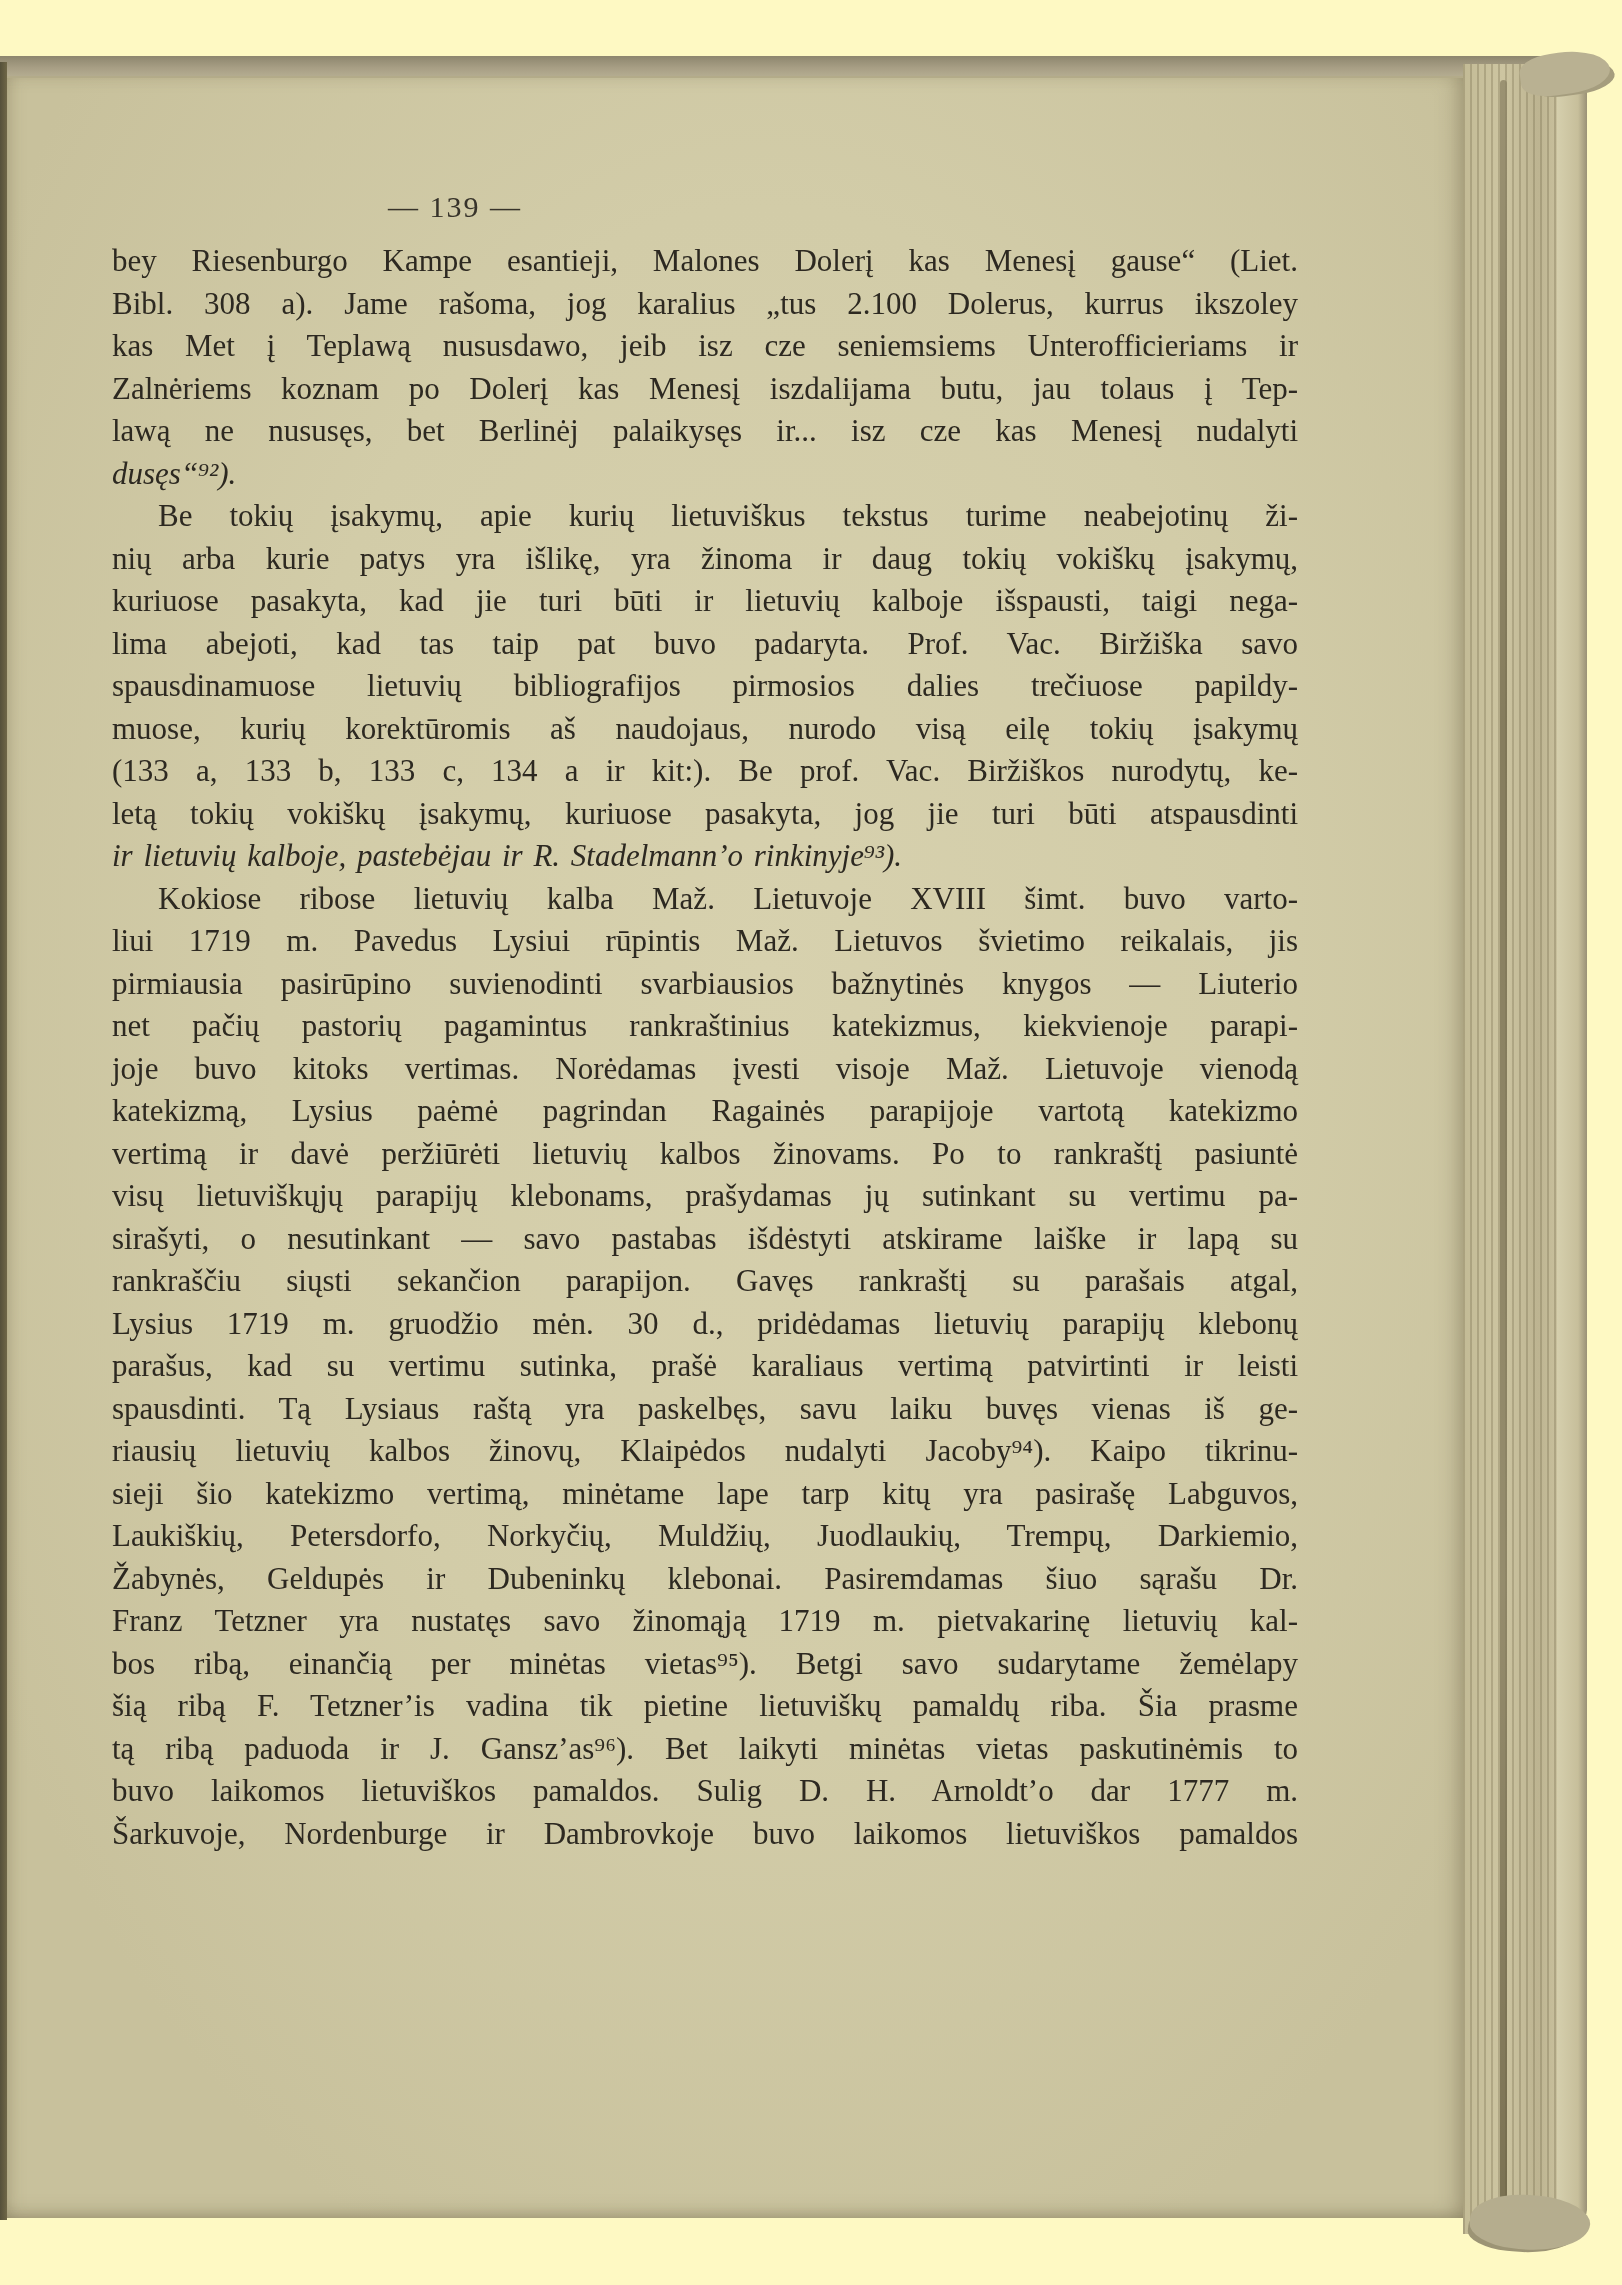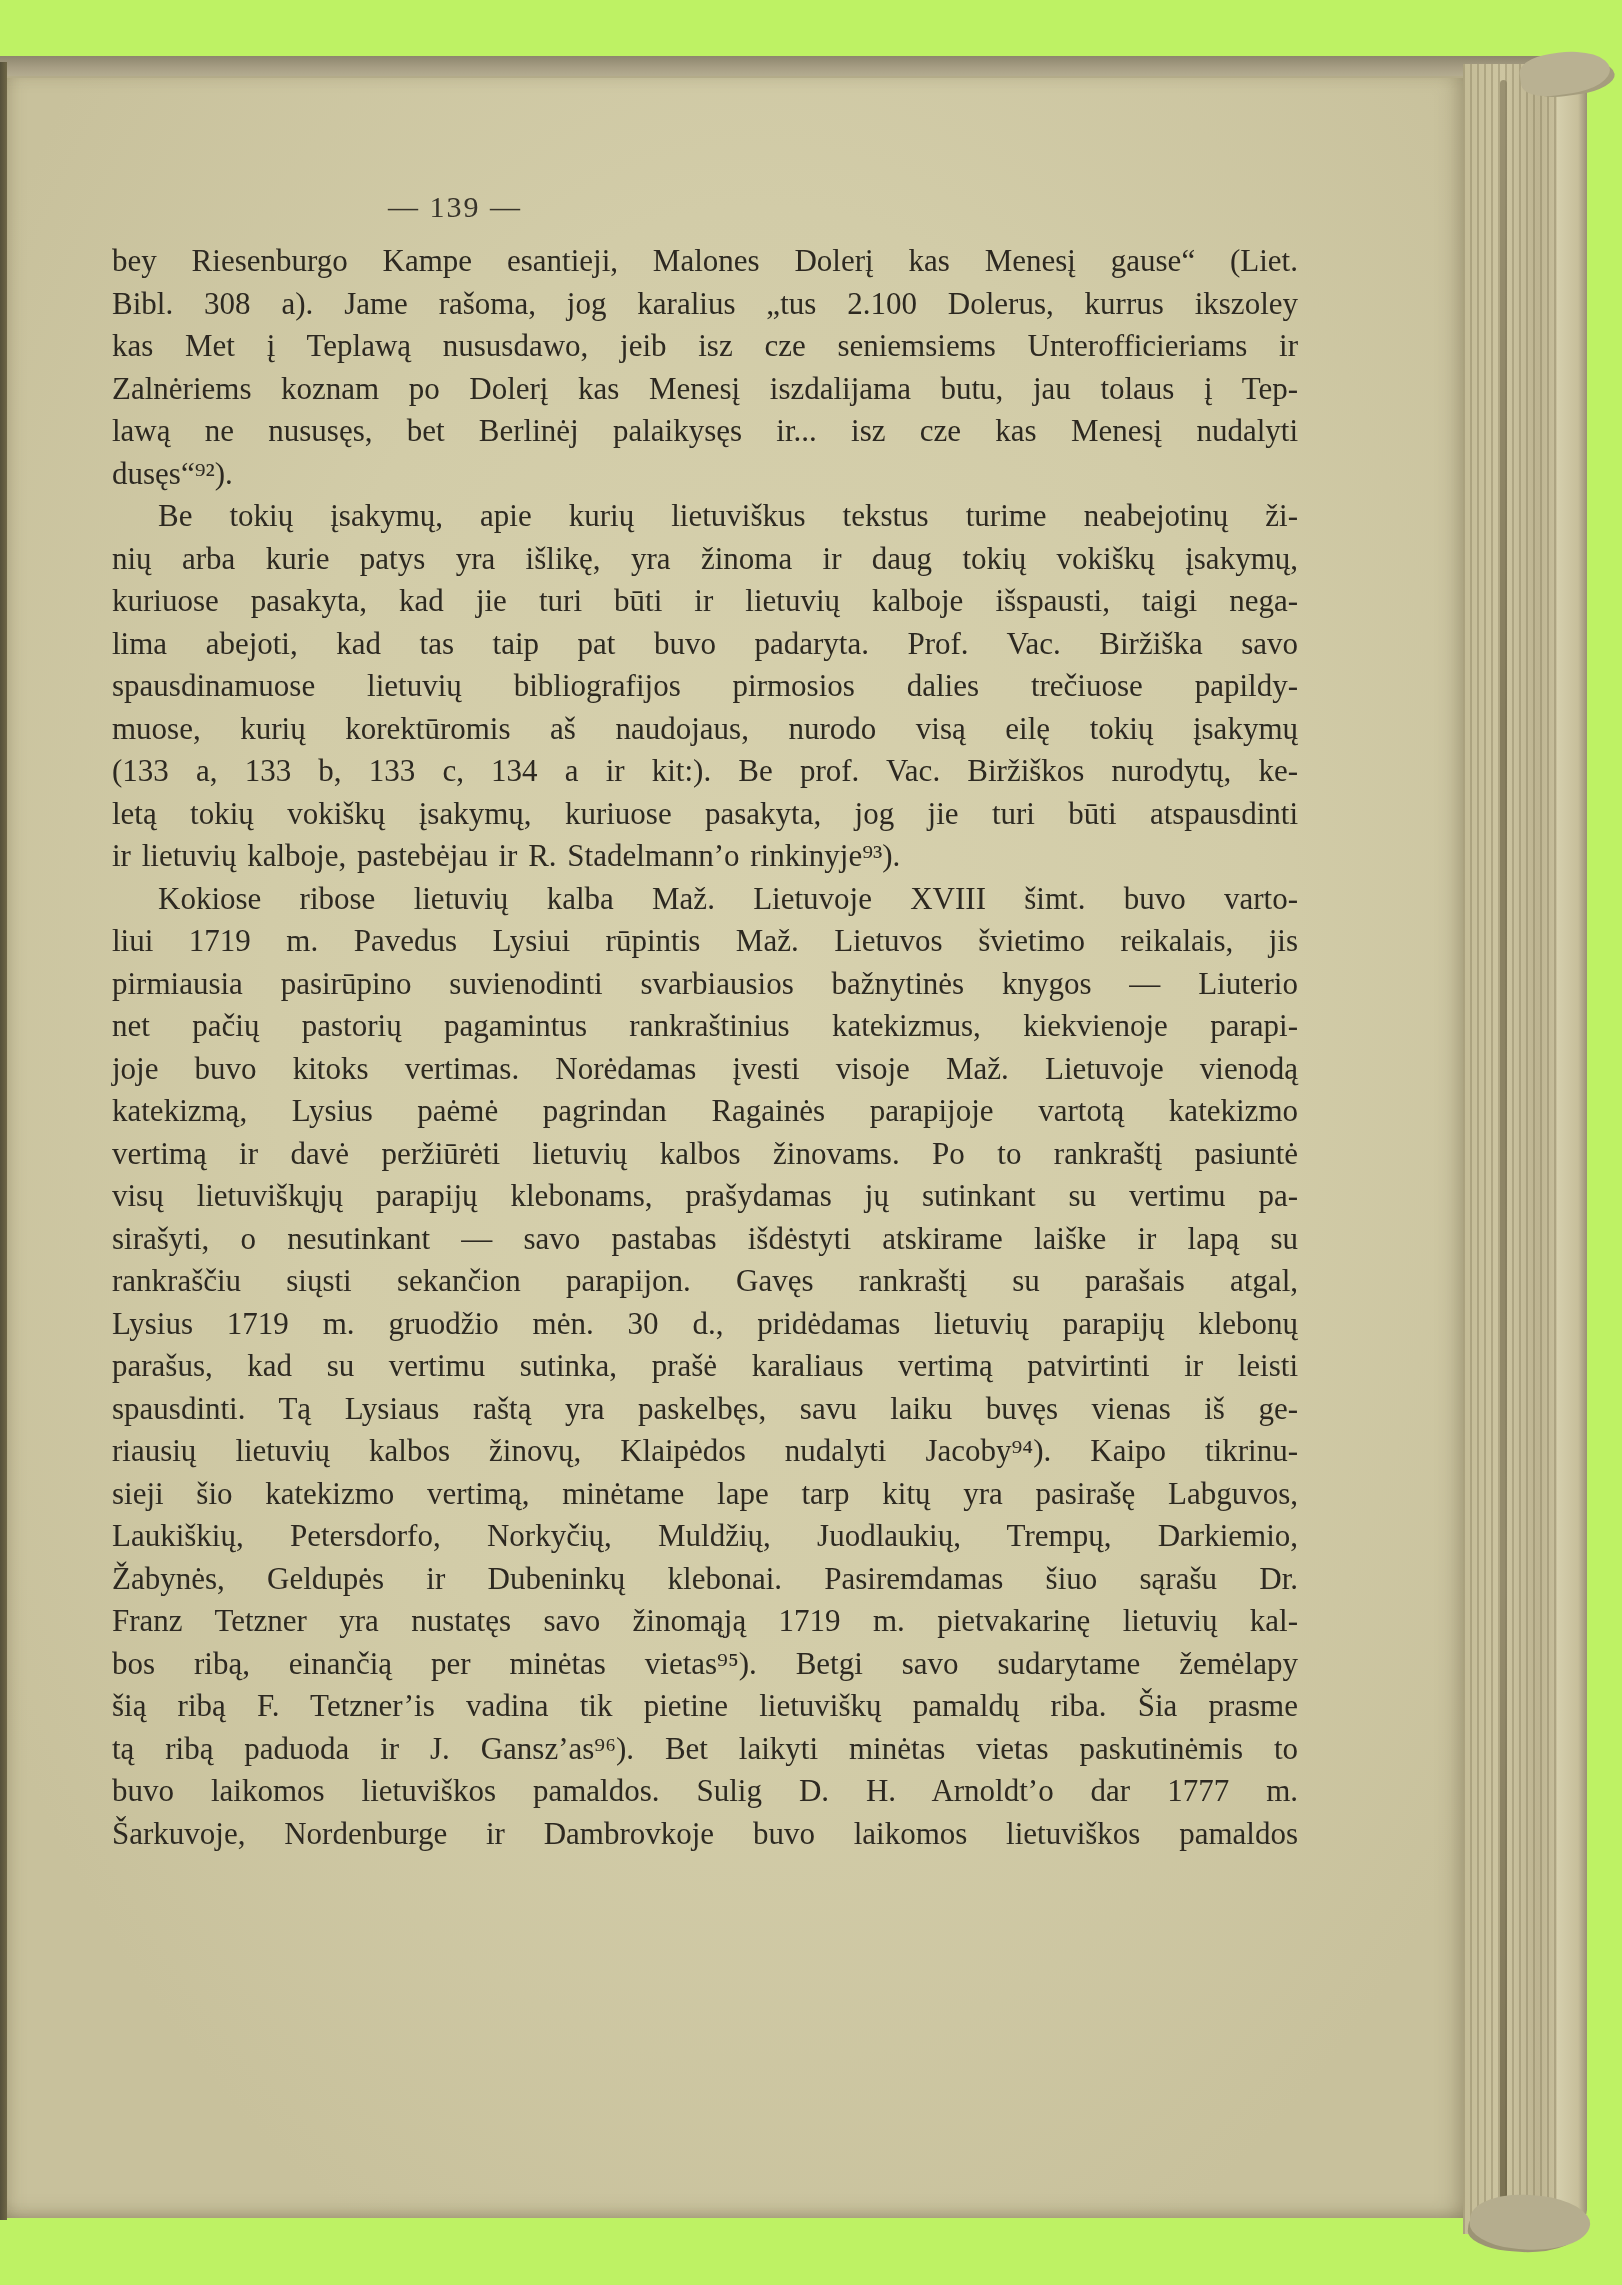--- a/index.html
+++ b/index.html
@@ -1,19 +1,19 @@
 <!DOCTYPE html>
 <html><head>
 <meta charset="utf-8">
 <style>
   html,body{margin:0;padding:0;background:#000;}
   .scene{
     position:relative;
     width:1622px;height:2285px;
-    background:#bef264;
+    background:#fef9c3;
     overflow:hidden;
     font-family:"Liberation Serif","DejaVu Serif",serif;
   }
   
   .left-strip{
     position:absolute;left:0;top:62px;width:7px;height:2158px;
     background:linear-gradient(90deg,#55503a,#6f6747);
   }
   
   .edge-top{
@@ -71,21 +71,21 @@
   .body-text{
     position:absolute;left:112px;top:240px;width:1186px;
     font-size:31px;line-height:42.5px;color:#2d2921;
     word-spacing:3px;
   }
   .tline{
     text-align:justify;
     text-align-last:justify;
     white-space:normal;
   }
-  .tline.no-just{text-align-last:left;}
+  .tline.no-just{text-align-last:left;font-style:italic;}
   .tline.indent{text-indent:46px;}
 </style>
 </head>
 <body>
 
 <div class="scene">
 
   <div class="edge-top"></div>
   <div class="left-strip"></div>
 

